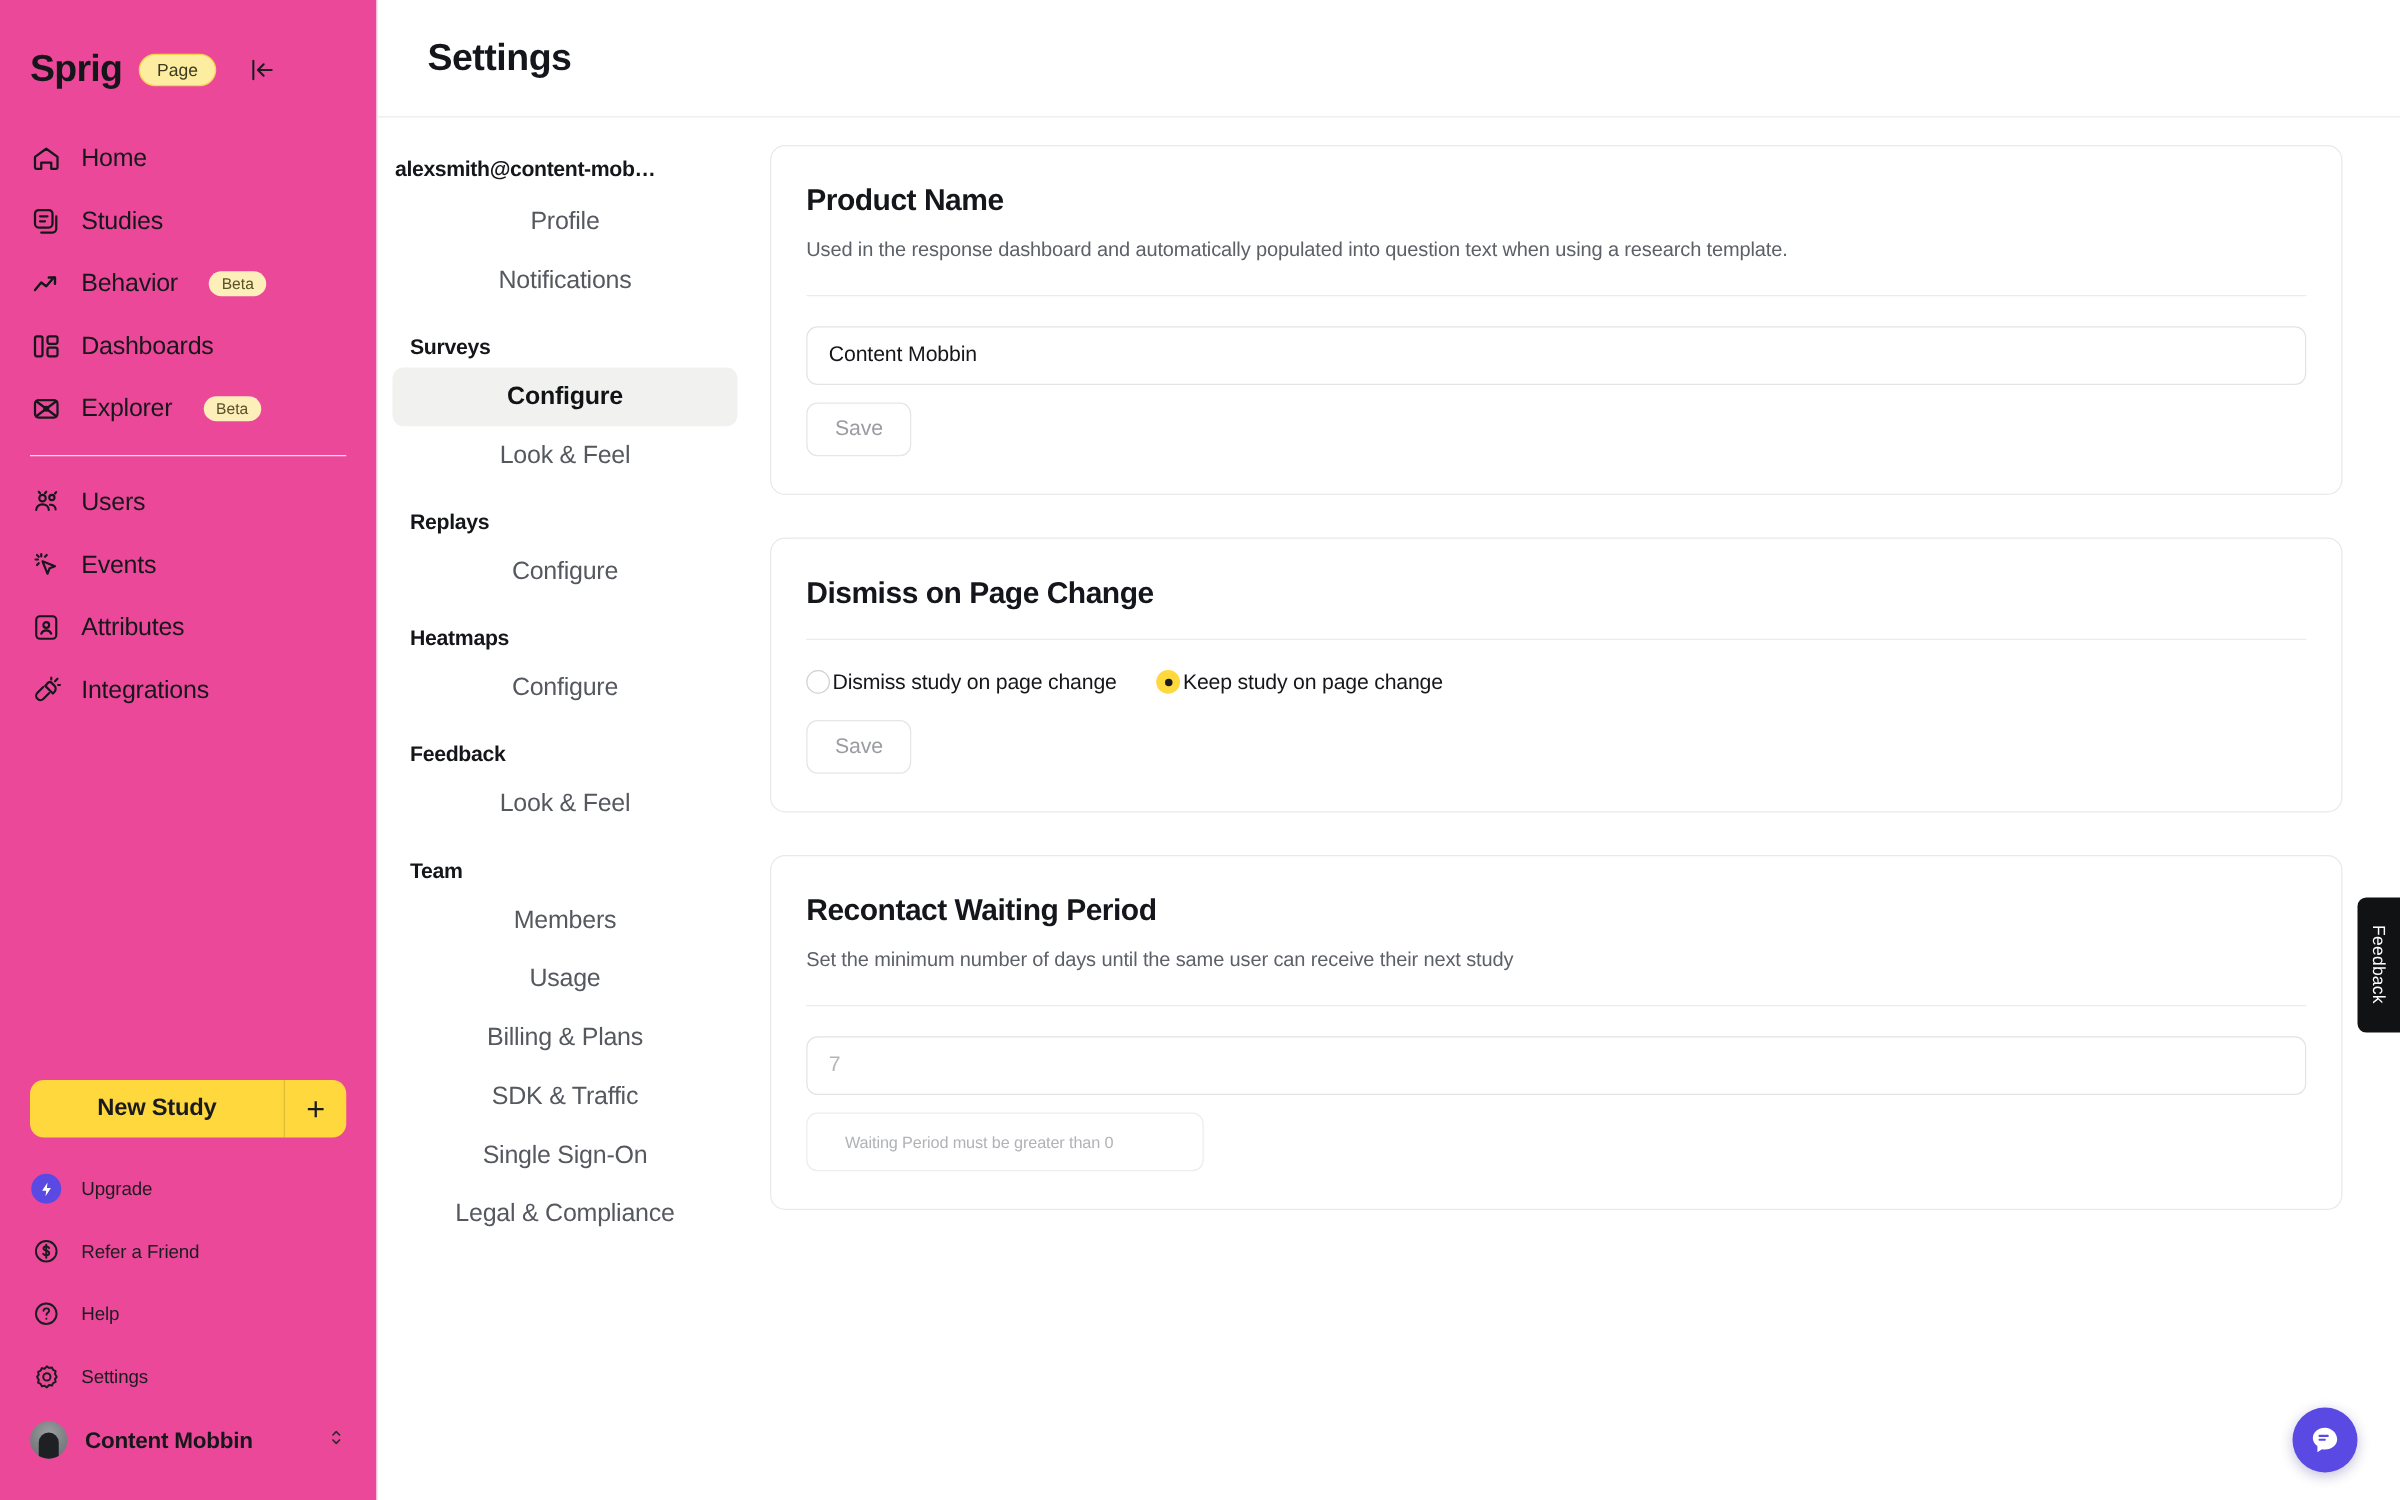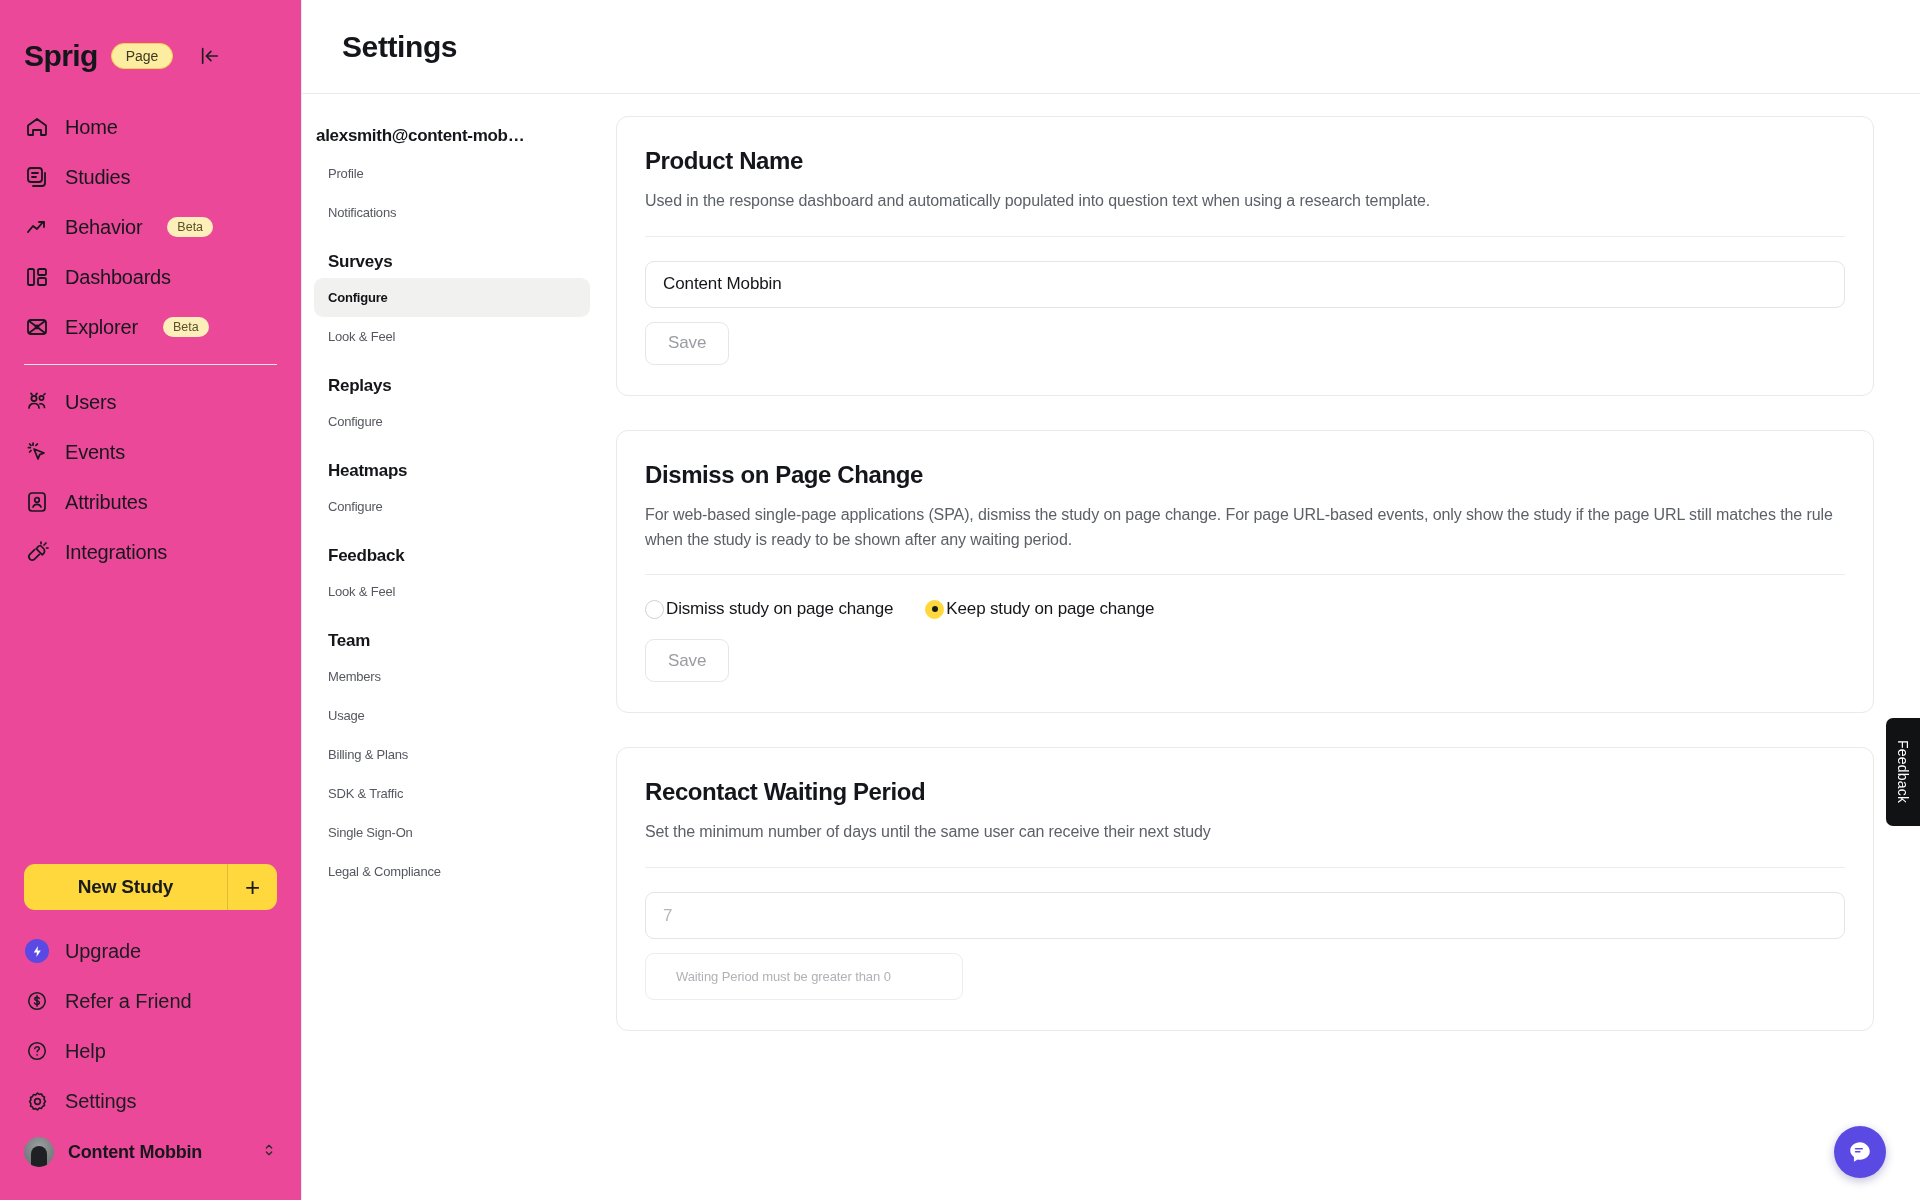--- a/index.html
+++ b/index.html
@@ -67,21 +67,21 @@
     width: 50px; height: 100%; display: flex; align-items: center; justify-content: center;
     border-left: 1px solid rgba(0,0,0,0.13); font-size: 26px; color: #1a1b1f; font-weight: 400;
   }
 
   .rail-bottom { padding: 6px 14px 22px 14px; }
   .mini-item {
     display: flex; align-items: center; gap: 15px;
     height: 50px; padding: 0 10px; border-radius: 9px;
     cursor: pointer; color: #1b1c20;
   }
-  .mini-label { font-size: 20px; font-weight: 400; letter-spacing: -0.1px; text-align: right; }
+  .mini-label { font-size: 15px; font-weight: 400; letter-spacing: -0.1px; text-align: right; }
   .upgrade-dot {
     width: 24px; height: 24px; border-radius: 50%;
     background: #5a4ae3; display:flex; align-items:center; justify-content:center;
     flex: 0 0 24px;
   }
   .acct-row { display:flex; align-items:center; gap:14px; height:52px; padding:0 10px; cursor:pointer; border-radius:9px;}
   .avatar {
     width: 30px; height: 30px; border-radius: 50%; flex:0 0 30px;
     background: radial-gradient(circle at 50% 34%, #9ca0a3 0%, #7d8184 55%, #6c7073 100%);
     position: relative; overflow: hidden;
@@ -104,23 +104,24 @@
   .body { flex:1 1 auto; display:flex; overflow:hidden; }
 
   
   .subnav { width: 300px; flex:0 0 300px; padding: 32px 0 0 0; }
   .subnav-email {
     font-size: 17px; font-weight: 700; color:#15161a;
     padding: 0 14px 0 14px; margin: 0 0 8px 0; letter-spacing:-0.3px;
     white-space: nowrap; overflow: hidden; text-overflow: ellipsis; max-width: 242px;
   }
   .sub-link {
-    display:block; font-size:13px; color:#55585f; font-weight:400;
+    display:block; font-size:20px; color:#55585f; font-weight:400;
     padding: 12px 14px; margin: 0 12px; border-radius:9px; cursor:pointer;
     letter-spacing:-0.2px;
+    text-align:center;
   }
   .sub-link.active { background:#f1f1ef; color:#121317; font-weight:700; }
   .sub-head {
     font-size:17px; font-weight:700; color:#15161a;
     padding: 20px 14px 6px 14px; margin:0 12px; letter-spacing:-0.25px;
   }
 
   
   .content { flex:1 1 auto; padding: 22px 46px 0 14px; overflow-y:auto; }
   .card {
@@ -399,21 +400,20 @@
           <div class="card-desc">Used in the response dashboard and automatically populated into question text when using a research template.</div>
           <div class="hr"></div>
           <input class="text-input" value="Content Mobbin" style="">
           <div>
             <button class="btn-save">Save</button>
           </div>
         </div>
 
         <div class="card">
           <div class="card-title">Dismiss on Page Change</div>
-          <div class="card-desc">For web-based single-page applications (SPA), dismiss the study on page change. For page URL-based events, only show the study if the page URL still matches the rule when the study is ready to be shown after any waiting period.</div>
           <div class="hr"></div>
           <div class="radio-row">
             <label class="radio-opt">
               <span class="radio"></span>
               <span class="radio-label">Dismiss study on page change</span>
             </label>
             <label class="radio-opt">
               <span class="radio checked"></span>
               <span class="radio-label">Keep study on page change</span>
             </label>

